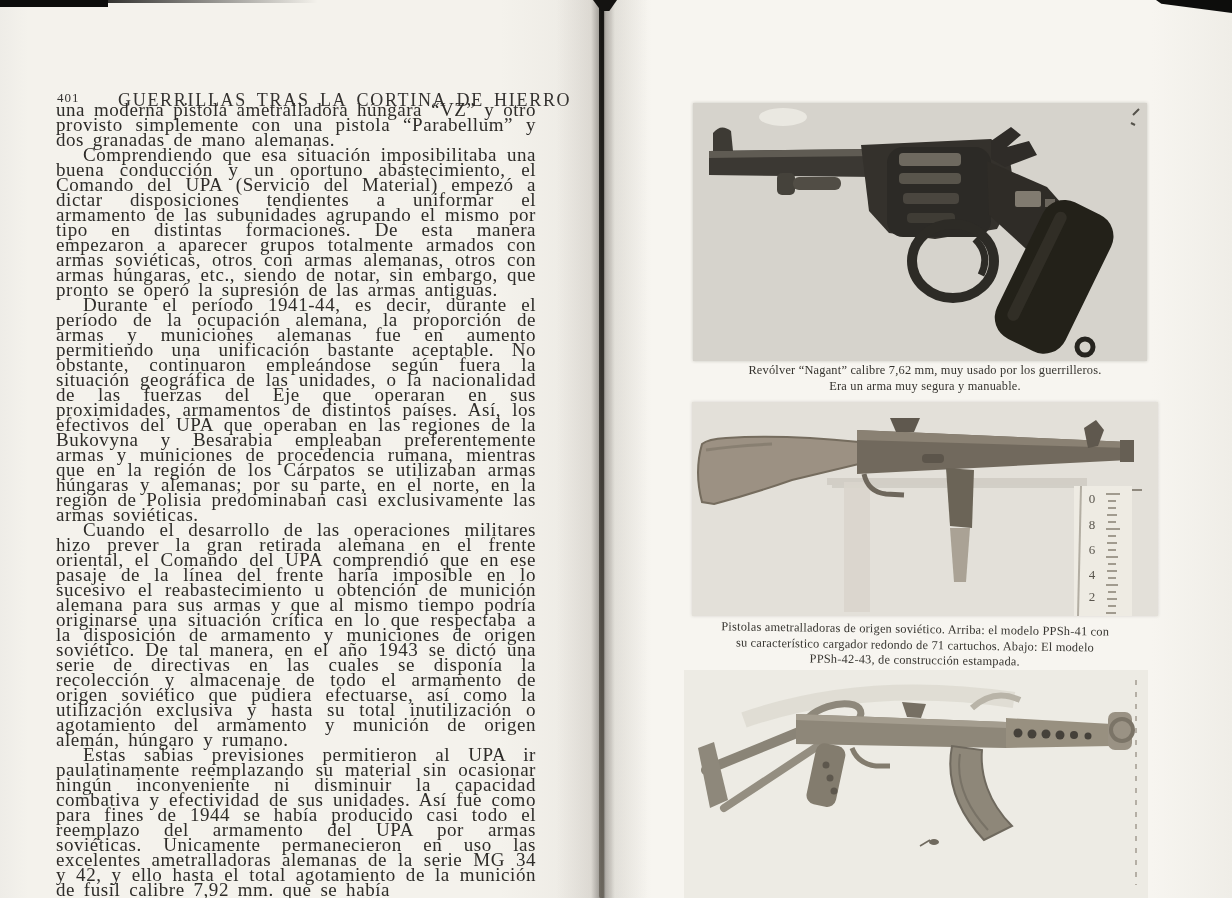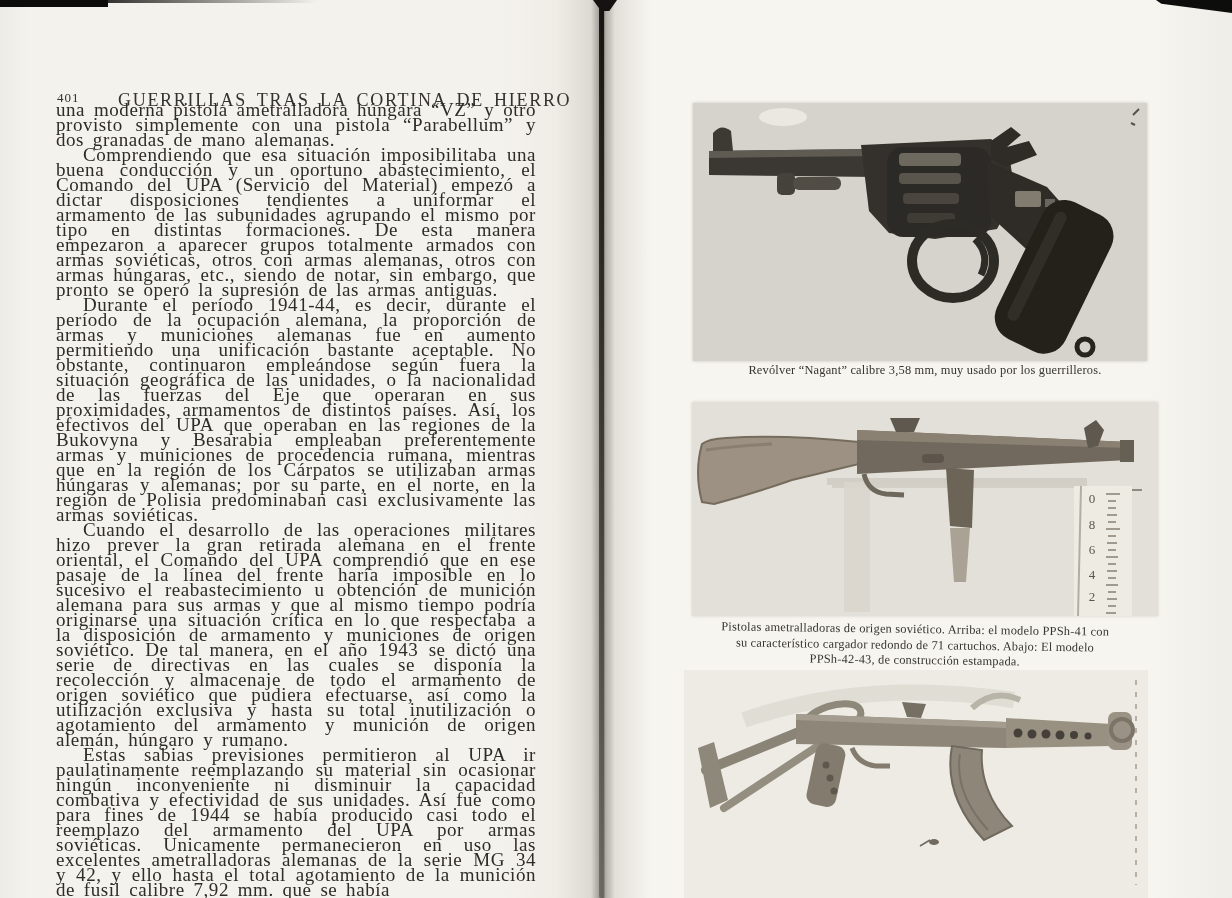--- a/index.html
+++ b/index.html
@@ -117,21 +117,22 @@
         <rect x="336" y="112" width="12" height="120" rx="6" fill="#3a372f" opacity="0.6"></rect>
       </g>
       <circle cx="392" cy="244" r="8" fill="none" stroke="#26241f" stroke-width="5"></circle>
 
       <ellipse cx="260" cy="158" rx="41" ry="37" fill="none" stroke="#2d2b26" stroke-width="10"></ellipse>
       <path d="M282,136 q16,16 6,36" fill="none" stroke="#2d2b26" stroke-width="7"></path>
       <path d="M440,12 l6,-6 M438,20 l4,2" stroke="#55524b" stroke-width="2"></path>
     </svg>
   </div>
   <div class="caption caption-1">
-    <div>Revólver “Nagant” calibre 3,58 mm, muy usado por los guerrilleros.</div>
+    <div>Revólver “Nagant” calibre 7,62 mm, muy usado por los guerrilleros.</div>
+    <div>Era un arma muy segura y manuable.</div>
   </div>
 
   <div class="photo photo-2">
     <svg viewBox="0 0 466 214">
       <rect width="466" height="214" fill="#e3e0d9"></rect>
 
       <rect x="135" y="76" width="260" height="7" fill="#cdc9c0" opacity="0.8"></rect>
       <path d="M140,83 L395,83 L395,86 L140,86 Z" fill="#c2beb5" opacity="0.5"></path>
       <rect x="152" y="80" width="26" height="130" fill="#d9d5cc" opacity="0.9"></rect>
 

